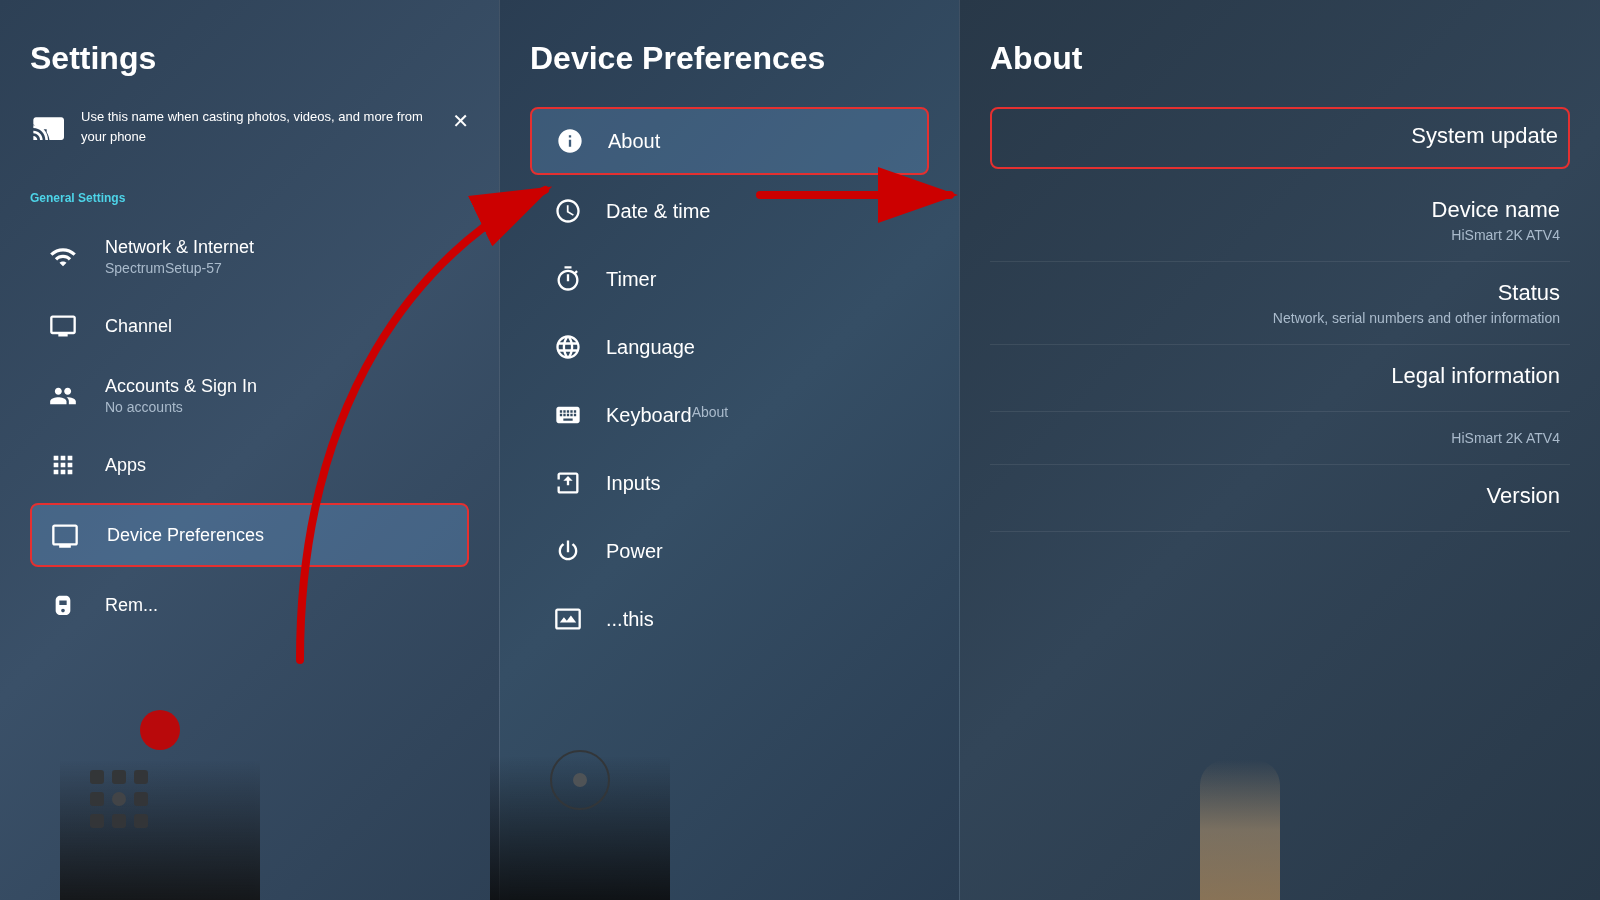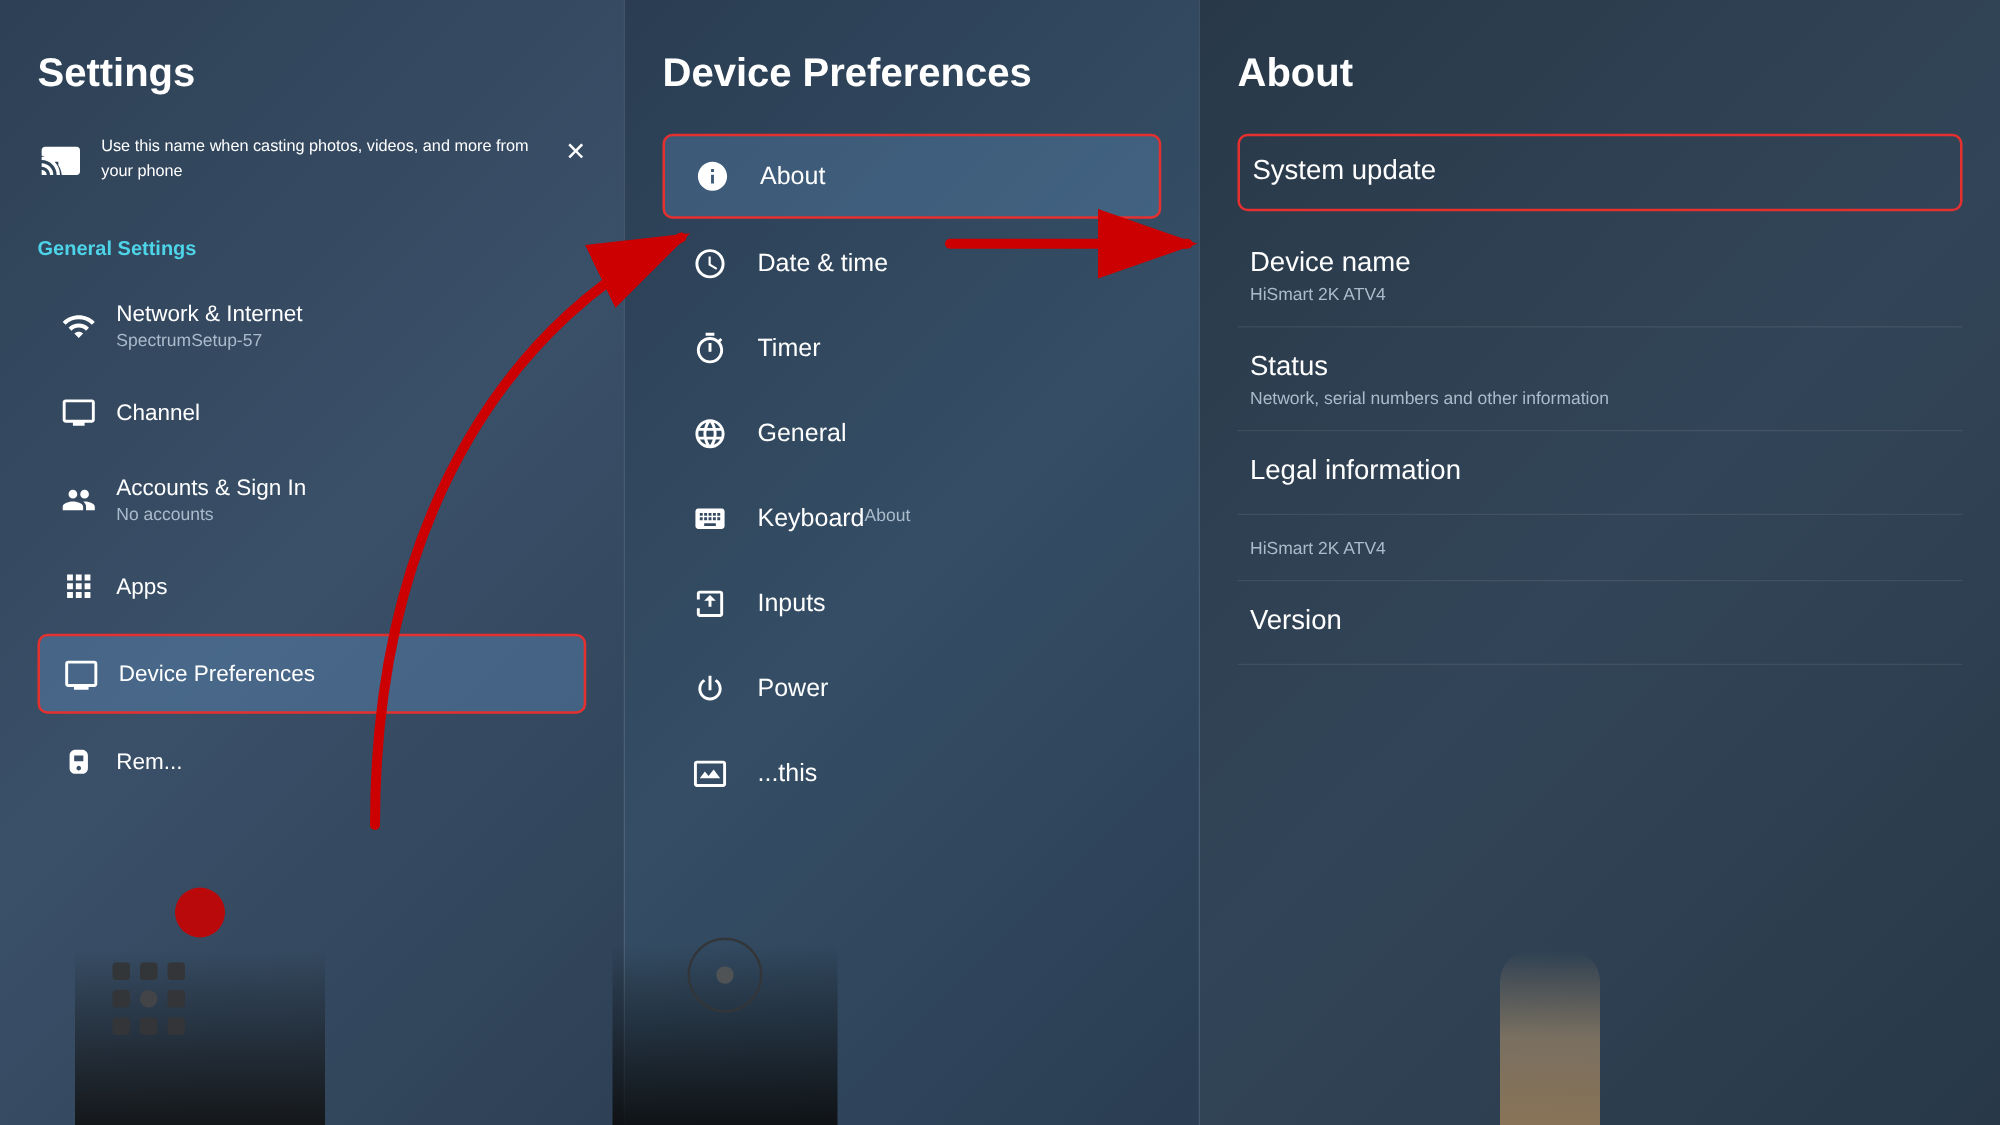--- a/index.html
+++ b/index.html
@@ -75,29 +75,29 @@
     .close-btn {
       color: #ffffff;
       font-size: 20px;
       cursor: pointer;
       flex-shrink: 0;
       margin-top: 2px;
     }
 
     .section-label {
       color: #4dd4e8;
-      font-size: 16px;
+      font-size: 12px;
       font-weight: 600;
       margin-bottom: 20px;
     }
 
     .settings-item {
       display: flex;
       align-items: center;
-      gap: 12px;
+      gap: 24px;
       padding: 12px 15px;
       border-radius: 6px;
       margin-bottom: 8px;
       cursor: pointer;
     }
 
     .settings-item.active {
       background: rgba(100, 150, 200, 0.35);
       border: 2px solid #e53030;
       border-radius: 8px;
@@ -163,20 +163,21 @@
       color: #ffffff;
       font-size: 20px;
       font-weight: 400;
     }
 
     
     .about-item {
       padding: 18px 10px;
       border-bottom: 1px solid rgba(255,255,255,0.08);
       cursor: pointer;
+      text-align: right;
     }
 
     .about-item.active {
       background: rgba(100, 150, 200, 0.3);
     }
 
     .about-item.highlighted {
       border: 2px solid #e53030;
       border-radius: 8px;
       margin-bottom: 10px;
@@ -321,21 +322,21 @@
     </div>
     <span class="pref-title">Timer</span>
   </div>
 
   <div class="pref-item">
     <div class="pref-icon">
       <svg viewBox="0 0 24 24" fill="white" width="28" height="28">
         <path d="M11.99 2C6.47 2 2 6.48 2 12s4.47 10 9.99 10C17.52 22 22 17.52 22 12S17.52 2 11.99 2zm6.93 6h-2.95c-.32-1.25-.78-2.45-1.38-3.56 1.84.63 3.37 1.91 4.33 3.56zM12 4.04c.83 1.2 1.48 2.53 1.91 3.96h-3.82c.43-1.43 1.08-2.76 1.91-3.96zM4.26 14C4.1 13.36 4 12.69 4 12s.1-1.36.26-2h3.38c-.08.66-.14 1.32-.14 2 0 .68.06 1.34.14 2H4.26zm.82 2h2.95c.32 1.25.78 2.45 1.38 3.56-1.84-.63-3.37-1.9-4.33-3.56zm2.95-8H5.08c.96-1.66 2.49-2.93 4.33-3.56C8.81 5.55 8.35 6.75 8.03 8zM12 19.96c-.83-1.2-1.48-2.53-1.91-3.96h3.82c-.43 1.43-1.08 2.76-1.91 3.96zM14.34 14H9.66c-.09-.66-.16-1.32-.16-2 0-.68.07-1.35.16-2h4.68c.09.65.16 1.32.16 2 0 .68-.07 1.34-.16 2zm.25 5.56c.6-1.11 1.06-2.31 1.38-3.56h2.95c-.96 1.65-2.49 2.93-4.33 3.56zM16.36 14c.08-.66.14-1.32.14-2 0-.68-.06-1.34-.14-2h3.38c.16.64.26 1.31.26 2s-.1 1.36-.26 2h-3.38z"></path>
       </svg>
     </div>
-    <span class="pref-title">General</span>
+    <span class="pref-title">Language</span>
   </div>
 
   <div class="pref-item">
     <div class="pref-icon">
       <svg viewBox="0 0 24 24" fill="white" width="28" height="28">
         <path d="M20 5H4c-1.1 0-1.99.9-1.99 2L2 17c0 1.1.9 2 2 2h16c1.1 0 2-.9 2-2V7c0-1.1-.9-2-2-2zm-9 3h2v2h-2V8zm0 3h2v2h-2v-2zM8 8h2v2H8V8zm0 3h2v2H8v-2zm-1 2H5v-2h2v2zm0-3H5V8h2v2zm9 7H8v-2h8v2zm0-4h-2v-2h2v2zm0-3h-2V8h2v2zm3 3h-2v-2h2v2zm0-3h-2V8h2v2z"></path>
       </svg>
     </div>
     <div style="display:flex; flex-direction:row;">
       <span class="pref-title">Keyboard</span>

